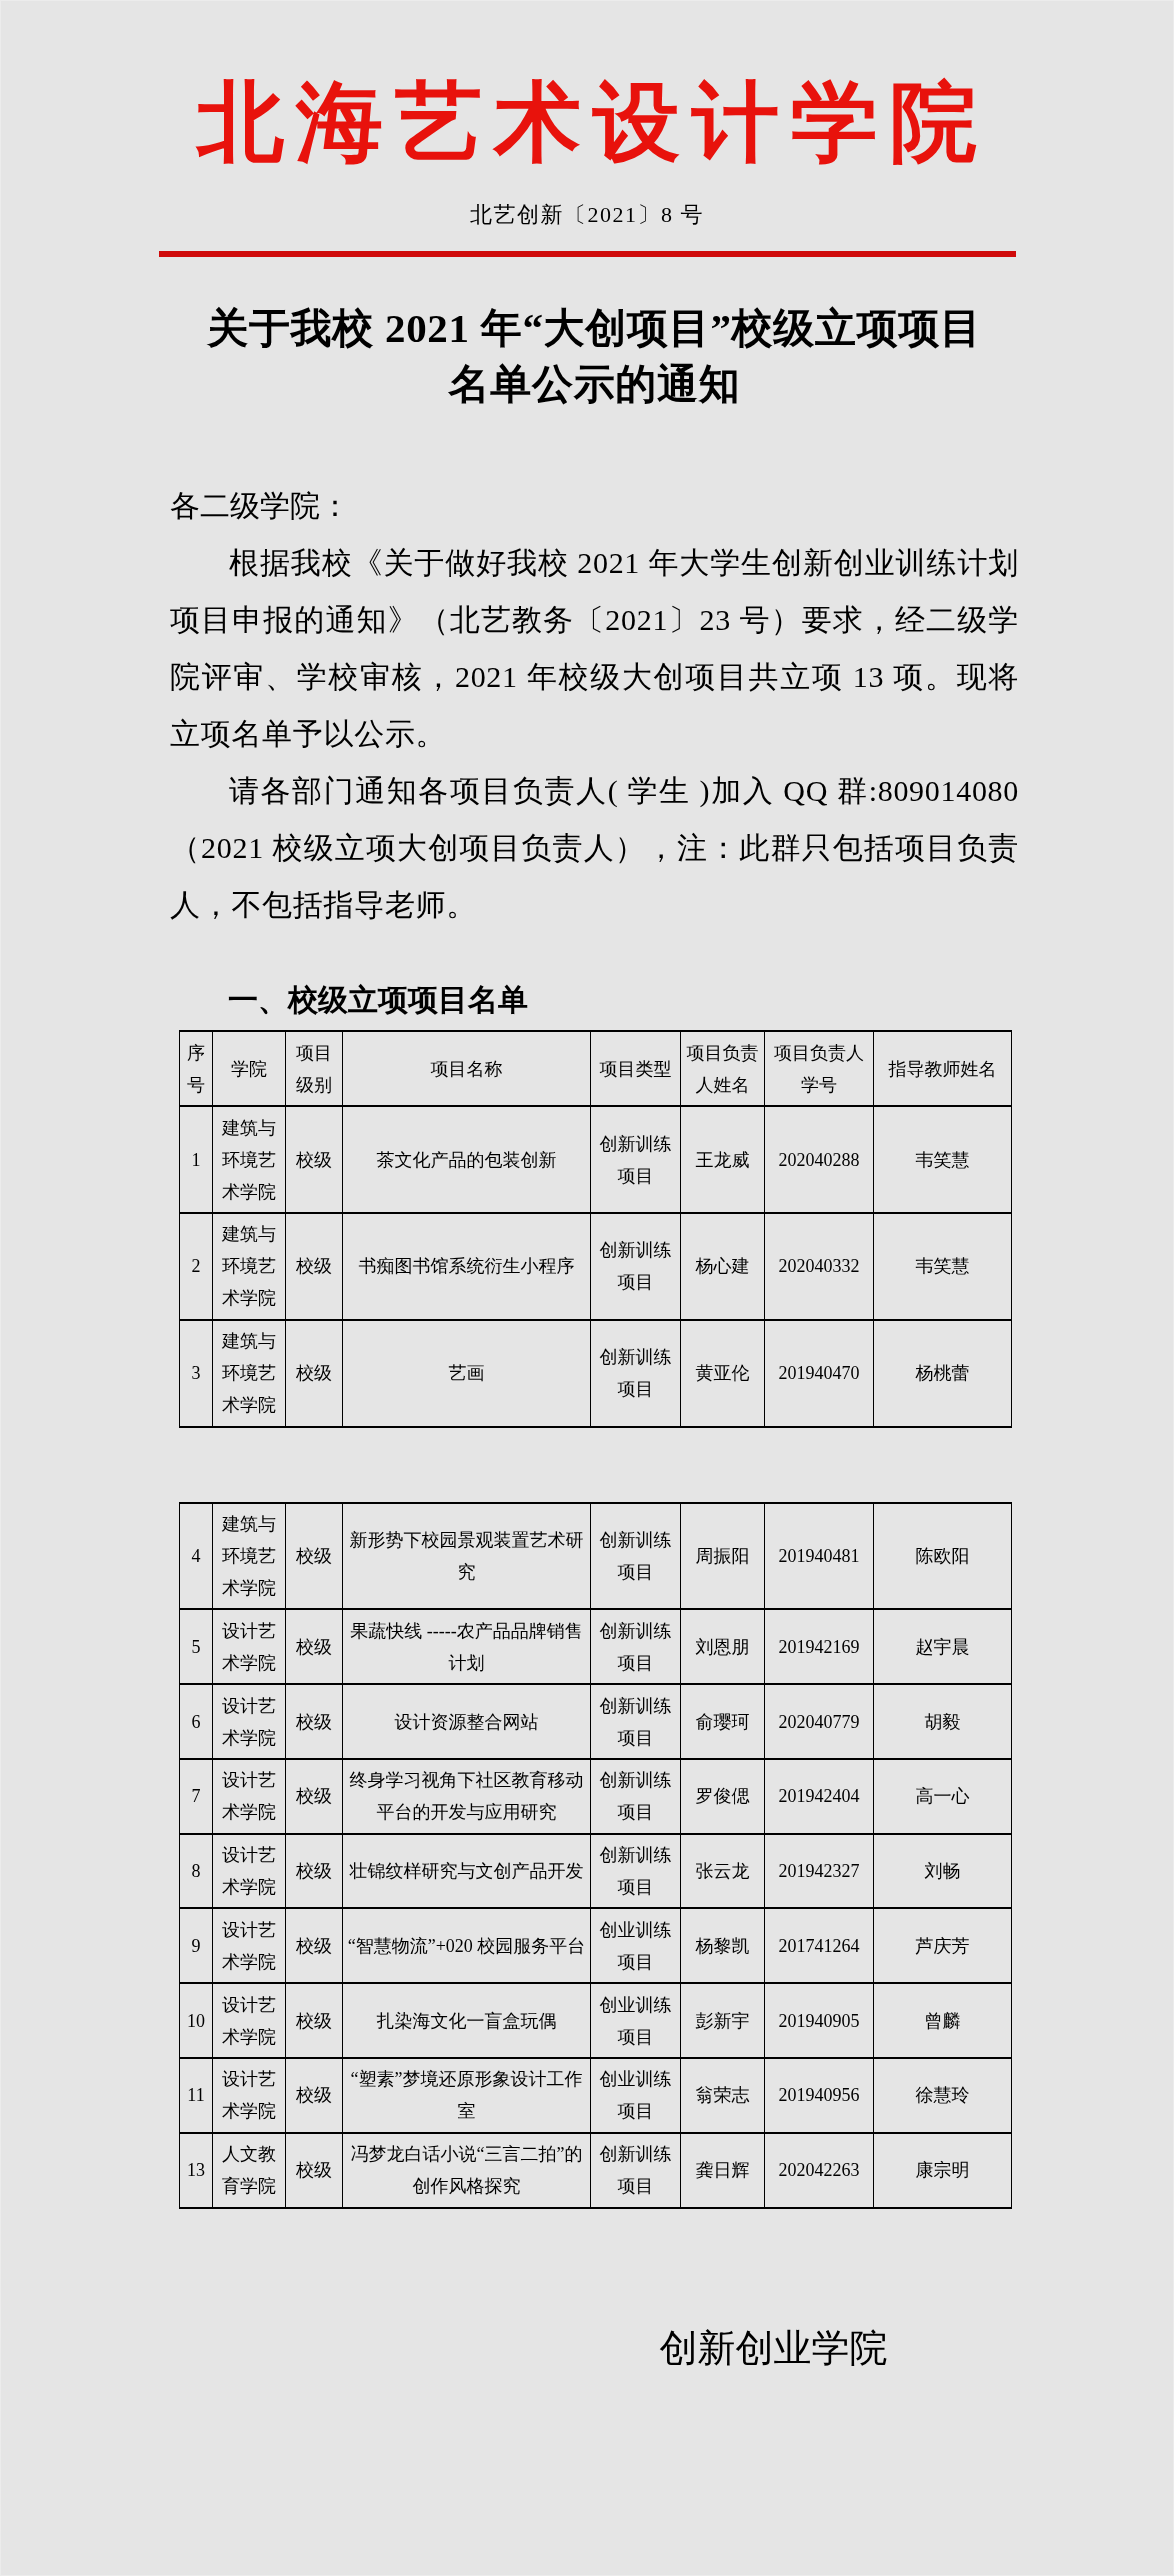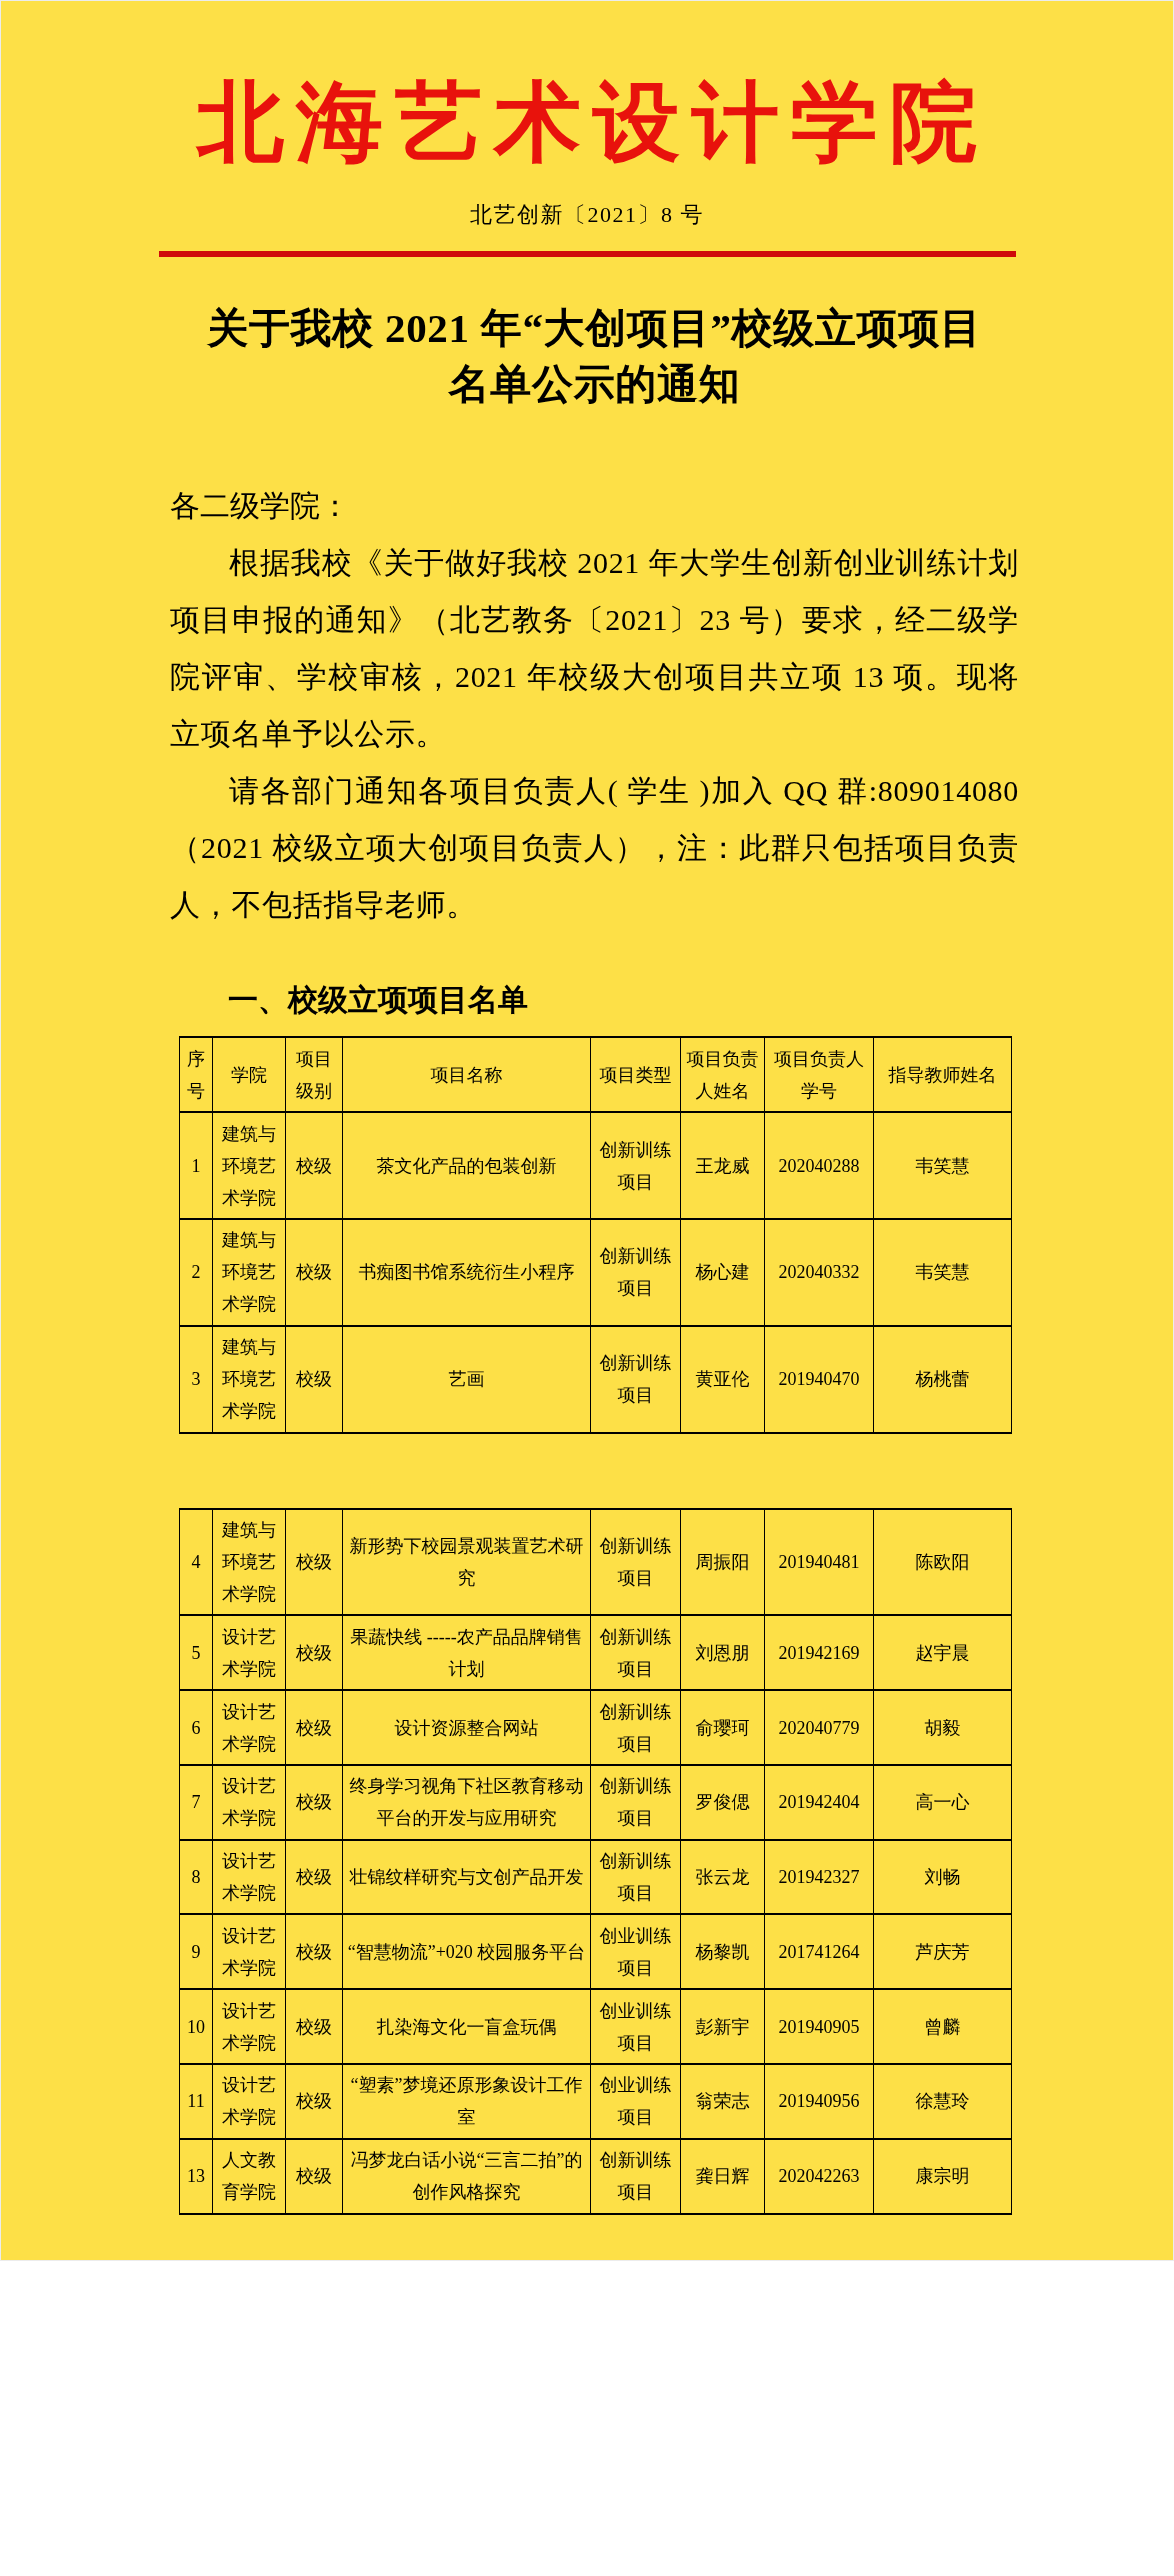--- a/index.html
+++ b/index.html
@@ -1,17 +1,17 @@
 <!DOCTYPE html>
 <html style="font-size:12px"><head>
 <meta charset="utf-8">
 <style>
   html,body{margin:0;padding:0;background:#ffffff;}
   .page{
-    width:1174px;height:2261px;background:#fde047;position:relative;
+    width:1174px;height:2576px;background:#e5e5e5;position:relative;
     overflow:hidden;color:#000;
     font-family:"Liberation Serif","DejaVu Serif",serif;
     border:0.7px solid #ececec;box-sizing:border-box;
   }
   .content{padding:0 154px 0 169px;}
   .masthead{
     padding-top:68px;text-align:center;font-weight:bold;
     font-size:87px;line-height:1.25;letter-spacing:12px;margin-right:-12px;
     white-space:nowrap;
   }
@@ -30,21 +30,21 @@
   }
   .body-par{
     margin:0;font-size:30px;line-height:57px;text-indent:59px;
     text-align:justify;letter-spacing:0.7px;
   }
   .section-heading{
     margin-top:49px;font-family:"Liberation Sans","DejaVu Sans",sans-serif;
     font-weight:bold;font-size:30px;line-height:36px;text-indent:58px;
   }
   table.projects{
-    margin-top:18px;margin-left:9px;width:832px;
+    margin-top:12px;margin-left:9px;width:832px;
     border-collapse:collapse;table-layout:fixed;
     font-size:18px;line-height:32px;text-align:center;
   }
   table.projects th,table.projects td{
     border:2.2px solid #000;border-left-width:1.5px;border-right-width:1.5px;
     padding:4.4px 2.2px;vertical-align:middle;font-weight:normal;
     word-break:break-all;
   }
   table.t1 th{height:47px;}
   table.t1 td{height:86px;}

